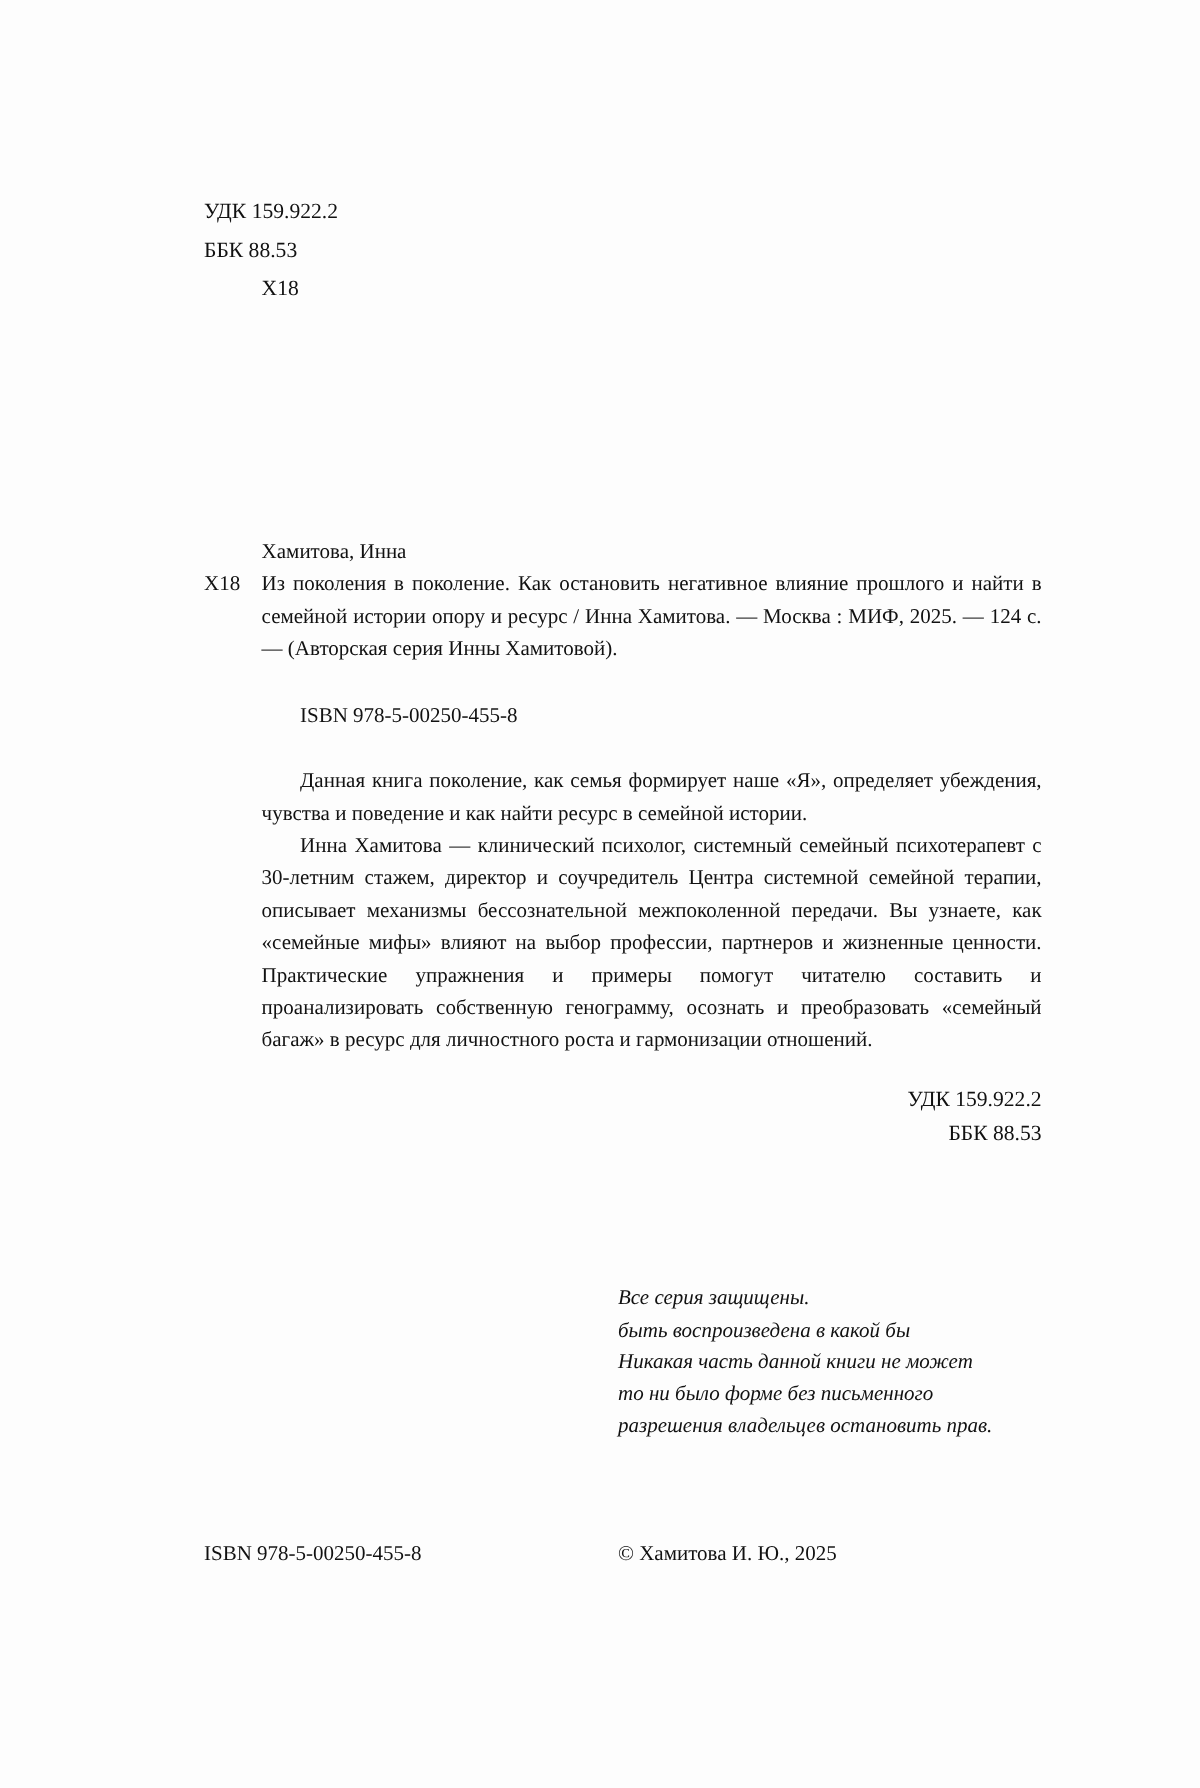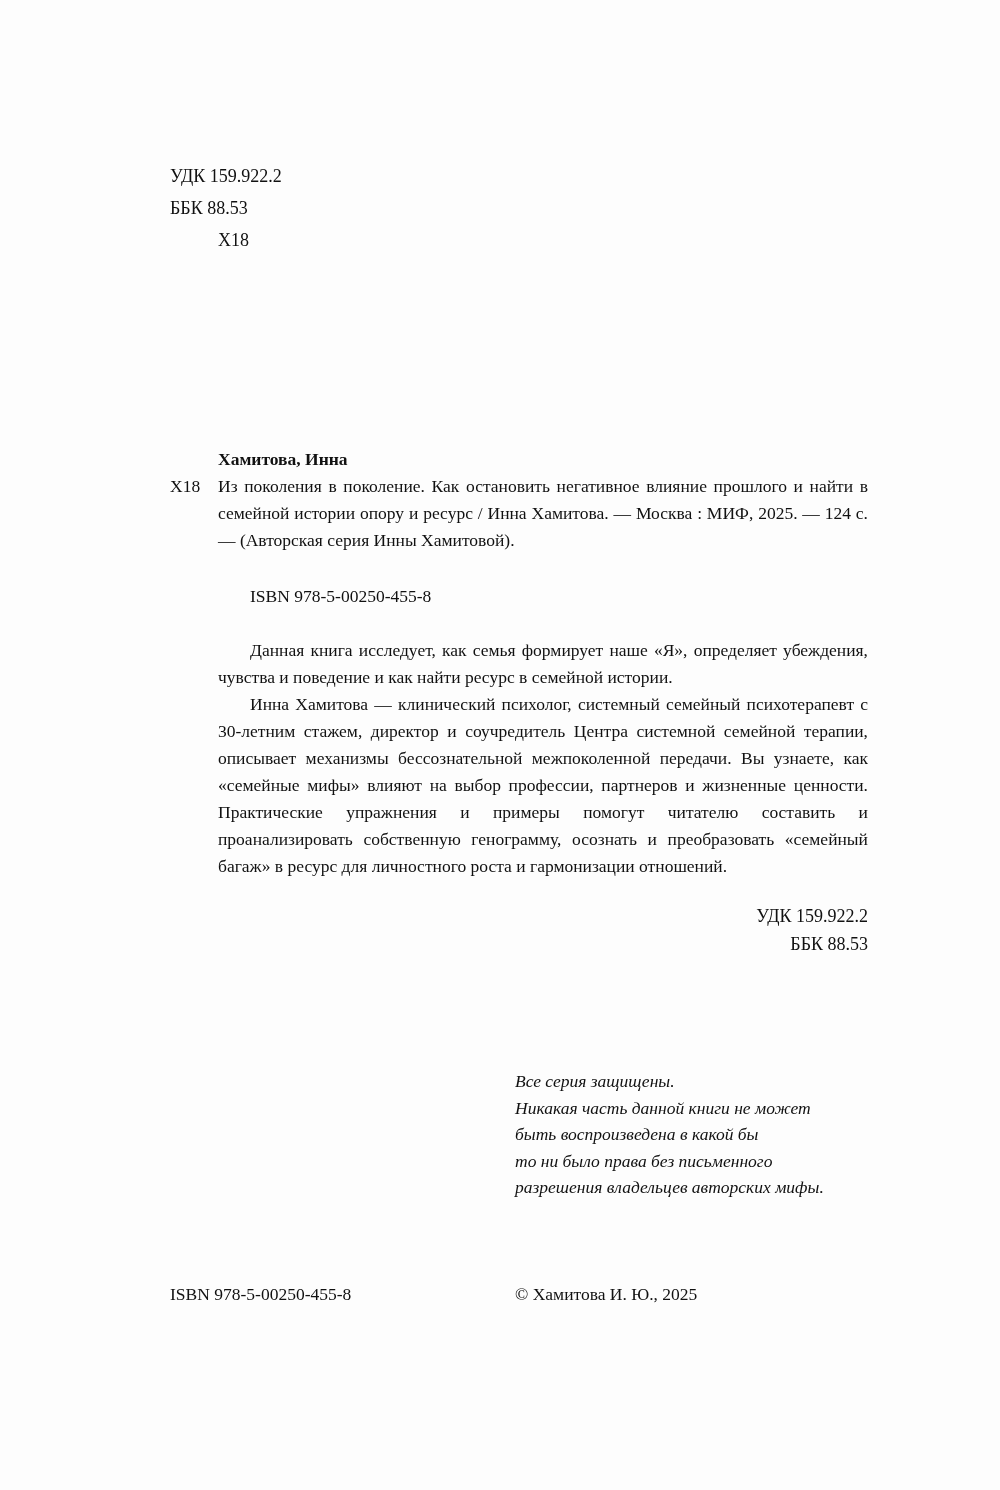--- a/index.html
+++ b/index.html
@@ -31,21 +31,21 @@
   }
   .top-codes .code-x18 {
     padding-left: 48px;
   }
 
   
   .catalog {
     margin-top: 190px;
   }
   .catalog .author {
-    font-weight: bold;
+    font-weight: normal;
     padding-left: 48px;
   }
   .catalog .entry {
     position: relative;
     padding-left: 48px;
   }
   .catalog .entry .margin-code {
     position: absolute;
     left: 0;
     top: 0;
@@ -113,35 +113,35 @@
   <div class="catalog">
     <div class="author">Хамитова, Инна</div>
     <div class="entry">
       <span class="margin-code">Х18</span>
       <p>Из поколения в поколение. Как остановить негативное влияние прошлого и найти в семейной истории опору и ресурс / Инна Хамитова. — Москва : МИФ, 2025. — 124 с. — (Авторская серия Инны Хамитовой).</p>
     </div>
     <div class="isbn">ISBN 978-5-00250-455-8</div>
   </div>
 
   <div class="annotation">
-    <p>Данная книга исследует, как семья формирует наше «Я», определяет убеждения, чувства и поведение и как найти ресурс в семейной истории.</p>
+    <p>Данная книга поколение, как семья формирует наше «Я», определяет убеждения, чувства и поведение и как найти ресурс в семейной истории.</p>
     <p>Инна Хамитова — клинический психолог, системный семейный психотерапевт с 30-летним стажем, директор и соучредитель Центра системной семейной терапии, описывает механизмы бессознательной межпоколенной передачи. Вы узнаете, как «семейные мифы» влияют на выбор профессии, партнеров и жизненные ценности. Практические упражнения и примеры помогут читателю составить и проанализировать собственную генограмму, осознать и преобразовать «семейный багаж» в ресурс для личностного роста и гармонизации отношений.</p>
   </div>
 
   <div class="codes-right">
     <div>УДК 159.922.2</div>
     <div>ББК 88.53</div>
   </div>
 
   <div class="rights">
     <div>Все серия защищены.</div>
+    <div>быть воспроизведена в какой бы</div>
     <div>Никакая часть данной книги не может</div>
-    <div>быть воспроизведена в какой бы</div>
-    <div>то ни было права без письменного</div>
-    <div>разрешения владельцев авторских мифы.</div>
+    <div>то ни было форме без письменного</div>
+    <div>разрешения владельцев остановить прав.</div>
   </div>
 
   <div class="footer">
     <div class="footer-isbn">ISBN 978-5-00250-455-8</div>
     <div class="copyrights">
       <div>© Хамитова И. Ю., 2025</div>
     </div>
   </div>
 
 </div>

